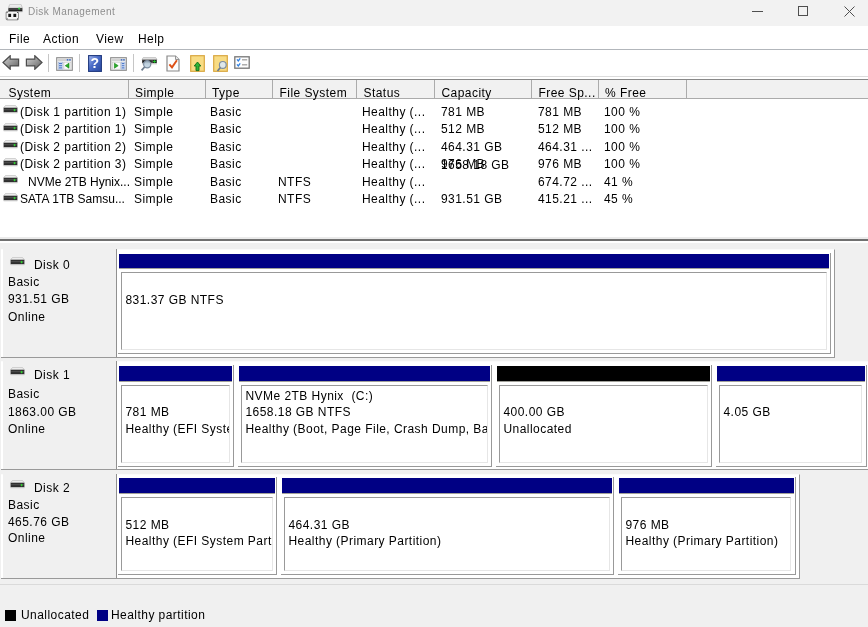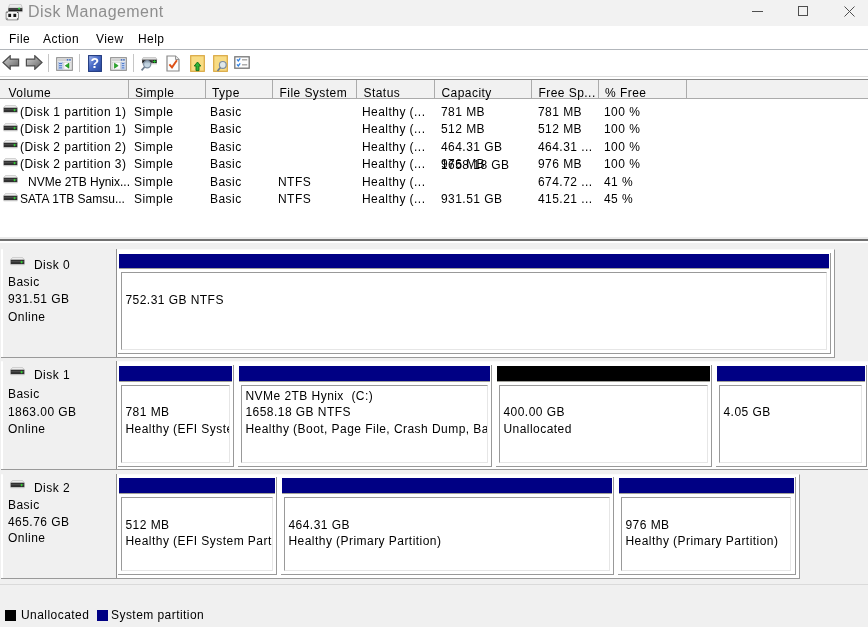--- a/index.html
+++ b/index.html
@@ -23,21 +23,21 @@
 <polygon points="12.9,5.4 14.1,4.3 15.3,5.4 14.1,6.9" fill="#2ecc40"></polygon>
 <rect x="3.4" y="8.6" width="14" height="0.9" fill="#dedede"></rect>
 <rect x="1.1" y="8.5" width="12.4" height="8.4" rx="1.2" fill="#f3f3f3" stroke="#8f8f8f" stroke-width="1"></rect>
 <rect x="3.3" y="10.8" width="2.8" height="3.2" fill="#151515"></rect>
 <rect x="8.4" y="10.8" width="2.8" height="3.2" fill="#151515"></rect>
 <circle cx="2.1" cy="9.5" r="0.6" fill="#3c3c3c"></circle>
 <circle cx="12.5" cy="9.5" r="0.6" fill="#3c3c3c"></circle>
 <circle cx="2.1" cy="15.9" r="0.6" fill="#3c3c3c"></circle>
 <circle cx="12.5" cy="15.9" r="0.6" fill="#3c3c3c"></circle>
 </svg>
-<div class="a nw" style="left:28px;top:4px;color:#8e8e8e;font-size:16px">Disk Management</div>
+<div class="a nw" style="left:28px;top:4px;color:#8e8e8e;font-size:10px">Disk Management</div>
 <svg class="a" style="left:748px;top:0" width="120" height="22" viewBox="0 0 120 22">
 <line x1="4" y1="11.5" x2="15" y2="11.5" stroke="#4f4f4f" stroke-width="1"></line>
 <rect x="50.5" y="6.5" width="9" height="9" stroke="#4f4f4f" stroke-width="1" fill="none"></rect>
 <line x1="96.5" y1="6.5" x2="106.5" y2="16.5" stroke="#4f4f4f" stroke-width="1"></line>
 <line x1="106.5" y1="6.5" x2="96.5" y2="16.5" stroke="#4f4f4f" stroke-width="1"></line>
 </svg>
 <div class="a nw" style="left:9px;top:32px">File</div>
 <div class="a nw" style="left:43px;top:32px">Action</div>
 <div class="a nw" style="left:96px;top:32px">View</div>
 <div class="a nw" style="left:138px;top:32px">Help</div>
@@ -135,21 +135,21 @@
 <div class="a" style="left:0;top:79px;width:868px;height:1px;background:#888"></div>
 <div class="a" style="left:0;top:80px;width:868px;height:19px;background:#f1f1f1;border-bottom:1px solid #ababab"></div>
 <div class="a" style="left:128px;top:80px;width:1px;height:19px;background:#ababab"></div>
 <div class="a" style="left:205px;top:80px;width:1px;height:19px;background:#ababab"></div>
 <div class="a" style="left:272px;top:80px;width:1px;height:19px;background:#ababab"></div>
 <div class="a" style="left:356px;top:80px;width:1px;height:19px;background:#ababab"></div>
 <div class="a" style="left:434px;top:80px;width:1px;height:19px;background:#ababab"></div>
 <div class="a" style="left:531px;top:80px;width:1px;height:19px;background:#ababab"></div>
 <div class="a" style="left:598px;top:80px;width:1px;height:19px;background:#ababab"></div>
 <div class="a" style="left:686px;top:80px;width:1px;height:19px;background:#ababab"></div>
-<div class="a nw" style="left:8.5px;top:86px">Volume</div>
+<div class="a nw" style="left:8.5px;top:86px">System</div>
 <div class="a nw" style="left:135px;top:86px">Simple</div>
 <div class="a nw" style="left:212px;top:86px">Type</div>
 <div class="a nw" style="left:279.5px;top:86px">File System</div>
 <div class="a nw" style="left:363.5px;top:86px">Status</div>
 <div class="a nw" style="left:441.5px;top:86px">Capacity</div>
 <div class="a nw" style="left:538.5px;top:86px">Free Sp...</div>
 <div class="a nw" style="left:605px;top:86px">% Free</div>
 <svg class="a" style="left:3px;top:105.0px" width="15" height="10" viewBox="0 0 15 10">
 <polygon points="2.6,0.4 12.4,0.4 14.4,2.8 0.6,2.8" fill="#ececec" stroke="#bdbdbd" stroke-width="0.7"></polygon>
 <rect x="0.6" y="2.8" width="13.8" height="4.6" fill="#2e2e2e"></rect>
@@ -251,21 +251,21 @@
 <polygon points="10.3,5.1 11.6,3.7 12.9,5.1 11.6,6.6" fill="#2ed42e"></polygon>
 <rect x="0.6" y="7.4" width="13.8" height="1" fill="#d6d6d6"></rect>
 </svg>
 <div class="a nw b" style="left:34px;top:257.5px">Disk 0</div>
 <div class="a nw" style="left:8px;top:275px">Basic</div>
 <div class="a nw" style="left:8px;top:292.3px">931.51 GB</div>
 <div class="a nw" style="left:8px;top:309.5px">Online</div>
 <div class="a" style="left:117.5px;top:252.6px;width:713.5px;height:101.00000000000003px;background:#fff;border-right:1px solid #999;border-bottom:1px solid #999"></div>
 <div class="a" style="left:118.5px;top:253.6px;width:710.5px;height:15.8px;background:#000084;border-bottom:1px solid #a1a19a"></div>
 <div class="a" style="left:120.5px;top:272.1px;width:706.0px;height:77.70000000000003px;border:1px solid;border-color:#999 #e6e6e6 #e6e6e6 #999;overflow:hidden">
-    <div class="a nw" style="left:4px;top:19.9px">752.31 GB NTFS</div>
+    <div class="a nw" style="left:4px;top:19.9px">831.37 GB NTFS</div>
   </div>
 <div class="a" style="left:1px;top:361.4px;width:869px;height:109.10000000000002px;background:#fff;border-right:1px solid #999;border-bottom:1px solid #999;border-top:1px solid #fbfbfb"></div>
 <div class="a" style="left:2.5px;top:361.4px;width:113.5px;height:108.10000000000002px;background:#f0f0f0"></div>
 <div class="a" style="left:116px;top:361.4px;width:1px;height:108.10000000000002px;background:#909090"></div>
 <svg class="a" style="left:10px;top:367px" width="15" height="10" viewBox="0 0 15 10">
 <polygon points="2.6,0.4 12.4,0.4 14.4,2.8 0.6,2.8" fill="#ececec" stroke="#bdbdbd" stroke-width="0.7"></polygon>
 <rect x="0.6" y="2.8" width="13.8" height="4.6" fill="#2e2e2e"></rect>
 <rect x="1.1" y="3.9" width="12.8" height="1.3" fill="#4a4a4a"></rect>
 <polygon points="10.3,5.1 11.6,3.7 12.9,5.1 11.6,6.6" fill="#2ed42e"></polygon>
 <rect x="0.6" y="7.4" width="13.8" height="1" fill="#d6d6d6"></rect>
@@ -326,12 +326,12 @@
   </div>
 <div class="a" style="left:617.5px;top:477.2px;width:178.0px;height:97.80000000000001px;background:#fff;border-right:1px solid #999;border-bottom:1px solid #999"></div>
 <div class="a" style="left:618.5px;top:478.2px;width:175.0px;height:15.8px;background:#000084;border-bottom:1px solid #a1a19a"></div>
 <div class="a" style="left:620.5px;top:496.7px;width:170.5px;height:74.50000000000001px;border:1px solid;border-color:#999 #e6e6e6 #e6e6e6 #999;overflow:hidden">
     <div class="a nw" style="left:4px;top:19.9px">976 MB</div>
     <div class="a nw" style="left:4px;top:36.2px">Healthy (Primary Partition)</div>
   </div>
 <div class="a" style="left:5px;top:610px;width:11px;height:11px;background:#000"></div>
 <div class="a nw" style="left:21px;top:607.5px">Unallocated</div>
 <div class="a" style="left:97px;top:610px;width:11px;height:11px;background:#000084"></div>
-<div class="a nw" style="left:111px;top:607.5px">System partition</div>
+<div class="a nw" style="left:111px;top:607.5px">Healthy partition</div>
 </body></html>

